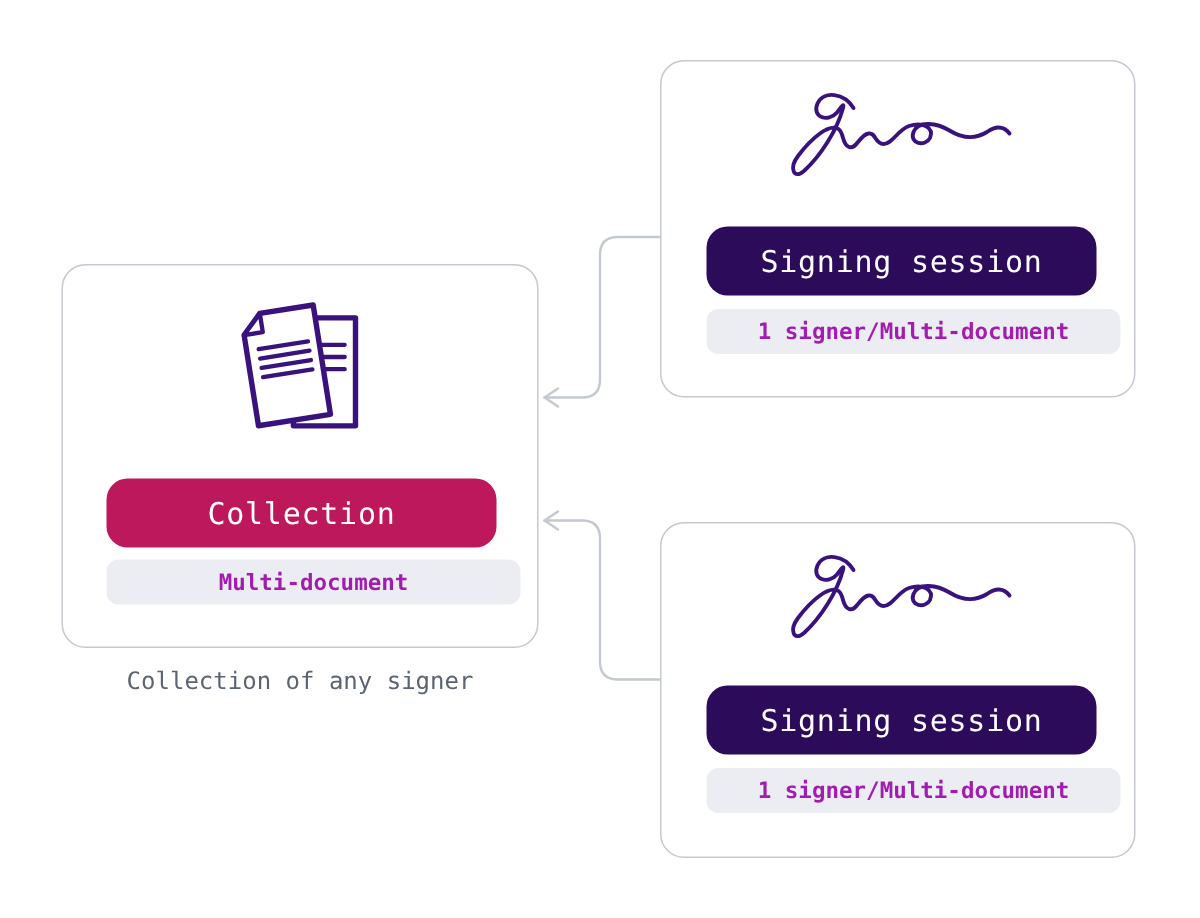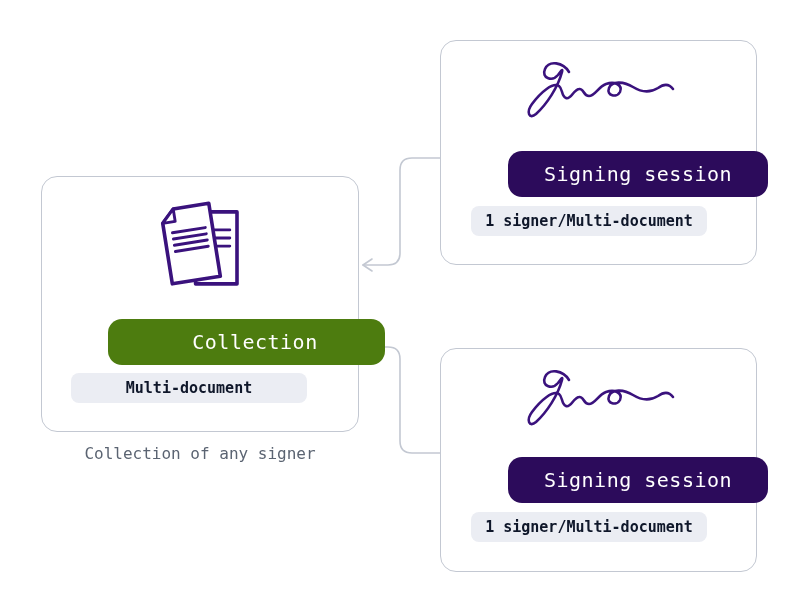--- a/index.html
+++ b/index.html
@@ -10,29 +10,29 @@
   .card{
     position:absolute;background:#ffffff;border:1.5px solid #c3c8d2;border-radius:16px;
     box-sizing:border-box;
   }
   .card-collection{left:41px;top:176px;width:318px;height:256px;}
   .card-session-top{left:440px;top:40px;width:317px;height:225px;}
   .card-session-bottom{left:440px;top:348px;width:317px;height:224px;}
   .node-btn{
     position:absolute;width:260px;height:46px;border-radius:14px;
     color:#ffffff;font-size:20px;line-height:46px;text-align:center;
-    font-weight:500;letter-spacing:.5px;margin-left:37px;
+    font-weight:500;letter-spacing:.5px;
   }
-  .node-green{background:#4d7c0f;left:29px;top:142px;padding-left:17px;}
+  .node-green{background:#be185d;left:29px;top:142px;}
   .node-purple{background:#2c0b5b;left:30px;}
   .card-session-top .node-purple{top:110px;}
   .card-session-bottom .node-purple{top:108px;}
   .badge{
-    position:absolute;width:236px;height:30px;border-radius:8px;background:#ebedf3;
-    color:#0f172a;font-size:15px;font-weight:bold;line-height:30px;text-align:center;
+    position:absolute;width:276px;height:30px;border-radius:8px;background:#ebedf3;
+    color:#a21caf;font-size:15px;font-weight:bold;line-height:30px;text-align:center;
     box-sizing:border-box;
   }
   .card-collection .badge{left:29px;top:196px;}
   .card-session-top .badge{left:30px;top:165px;}
   .card-session-bottom .badge{left:30px;top:163px;}
   .caption{
     position:absolute;left:41px;top:444px;width:318px;text-align:center;
     color:#5b6472;font-size:16px;
   }
   .doc-icon{position:absolute;left:114px;top:20px;}

